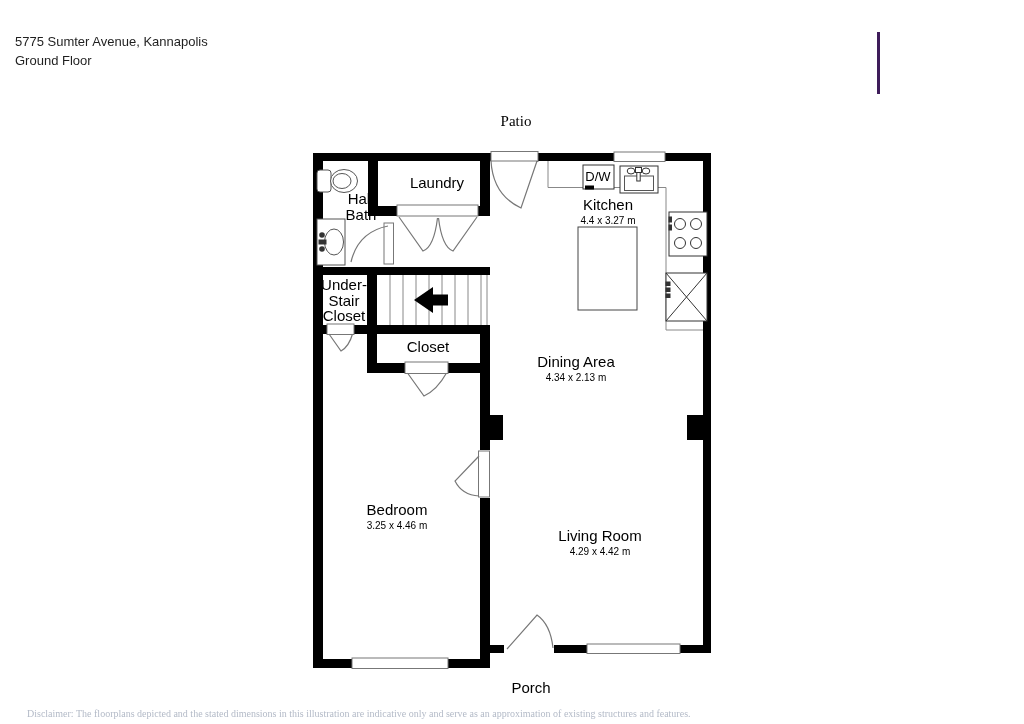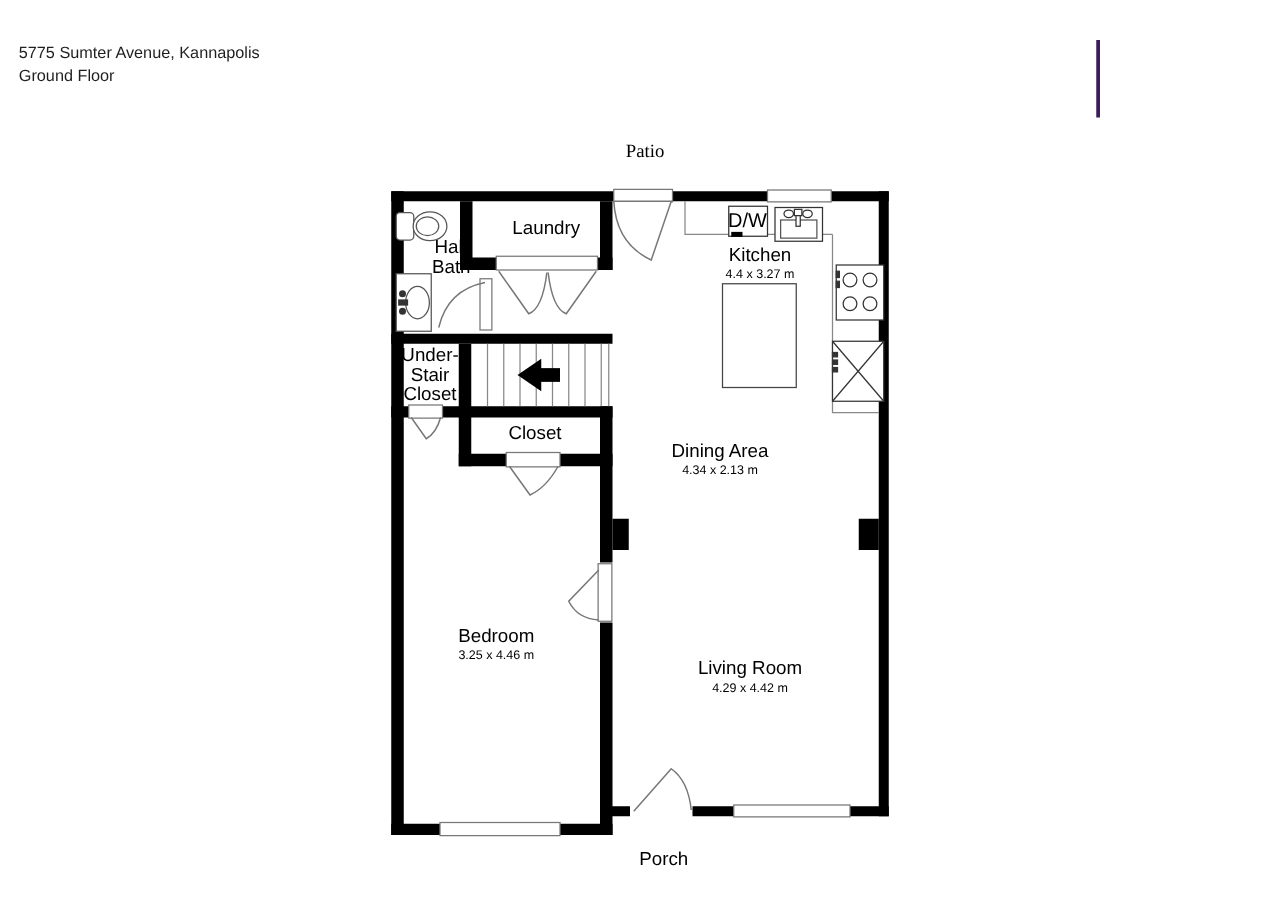--- a/index.html
+++ b/index.html
@@ -3,21 +3,21 @@
 <meta charset="utf-8">
 <style>
   html,body{margin:0;padding:0;background:#ffffff;}
   #stage{position:relative;width:880px;height:724px;background:#fff;overflow:hidden;
          font-family:"Liberation Sans", sans-serif;color:#1a1a1a;margin-top:20px;}
   #plan-svg{position:absolute;left:0;top:0;}
   .hdr{position:absolute;left:15px;font-size:13px;color:#1f1f1f;}
   .lbl{position:absolute;transform:translate(-50%,-50%);text-align:center;white-space:nowrap;
        font-size:15px;line-height:15.5px;color:#000;}
   .dim{font-size:10px;}
-  .small{font-size:16px;}
+  .small{font-size:13px;}
   .logo{position:absolute;left:877px;top:12px;width:61px;height:62px;
         display:flex;flex-direction:column;align-items:center;justify-content:center;}
   .logo .brand{font-family:"Liberation Serif", serif;font-weight:bold;color:#fff;font-size:13px;letter-spacing:.2px;}
   .logo .sub{font-family:"Liberation Sans", sans-serif;color:#e8e2f0;font-size:6px;letter-spacing:1.5px;margin-top:1px;transform:scale(.75);}
   .disc{position:absolute;left:27px;font-family:"Liberation Serif", serif;font-size:10px;color:#b3bac7;white-space:nowrap;}
 </style>
 </head>
 <body>
 
 <div id="stage">
@@ -173,14 +173,15 @@
     <div class="dim">3.25 x 4.46 m</div>
   </div>
 
   <div class="lbl" style="left:600px;top:523px;">
     <div>Living Room</div>
     <div class="dim">4.29 x 4.42 m</div>
   </div>
 
   <div class="lbl" style="left:531px;top:668px;">Porch</div>
 
+  <div class="disc" style="top:688px;">Disclaimer: The floorplans depicted and the stated dimensions in this illustration are indicative only and serve as an approximation of existing structures and features.</div>
 
 </div>
 
 </body></html>

